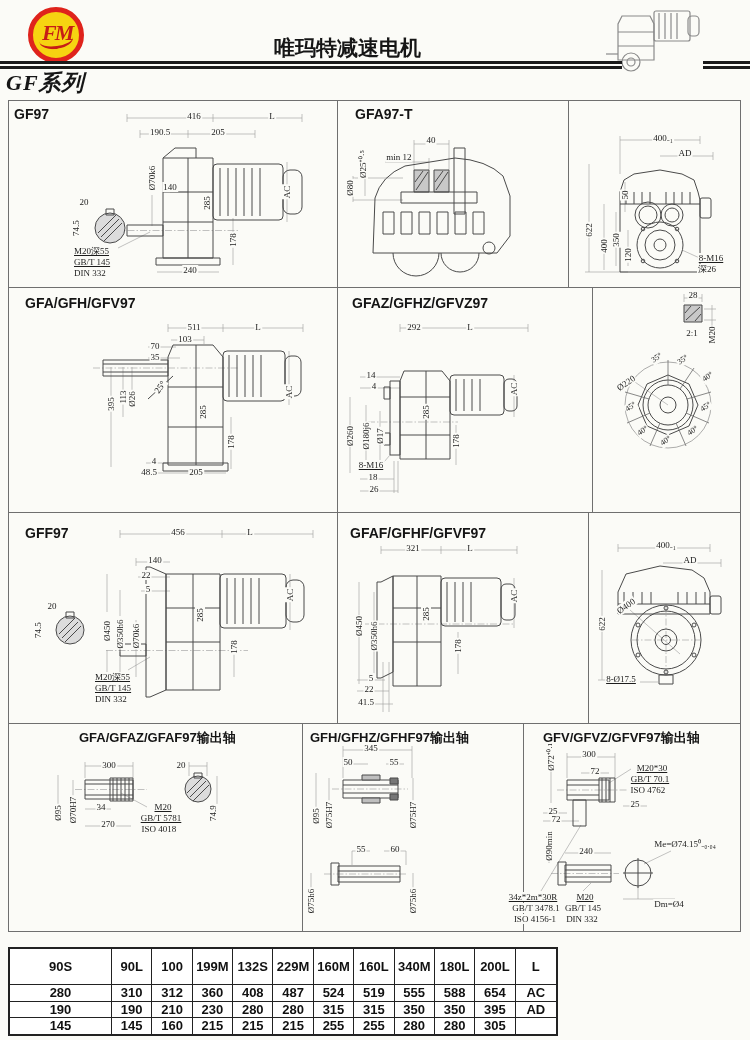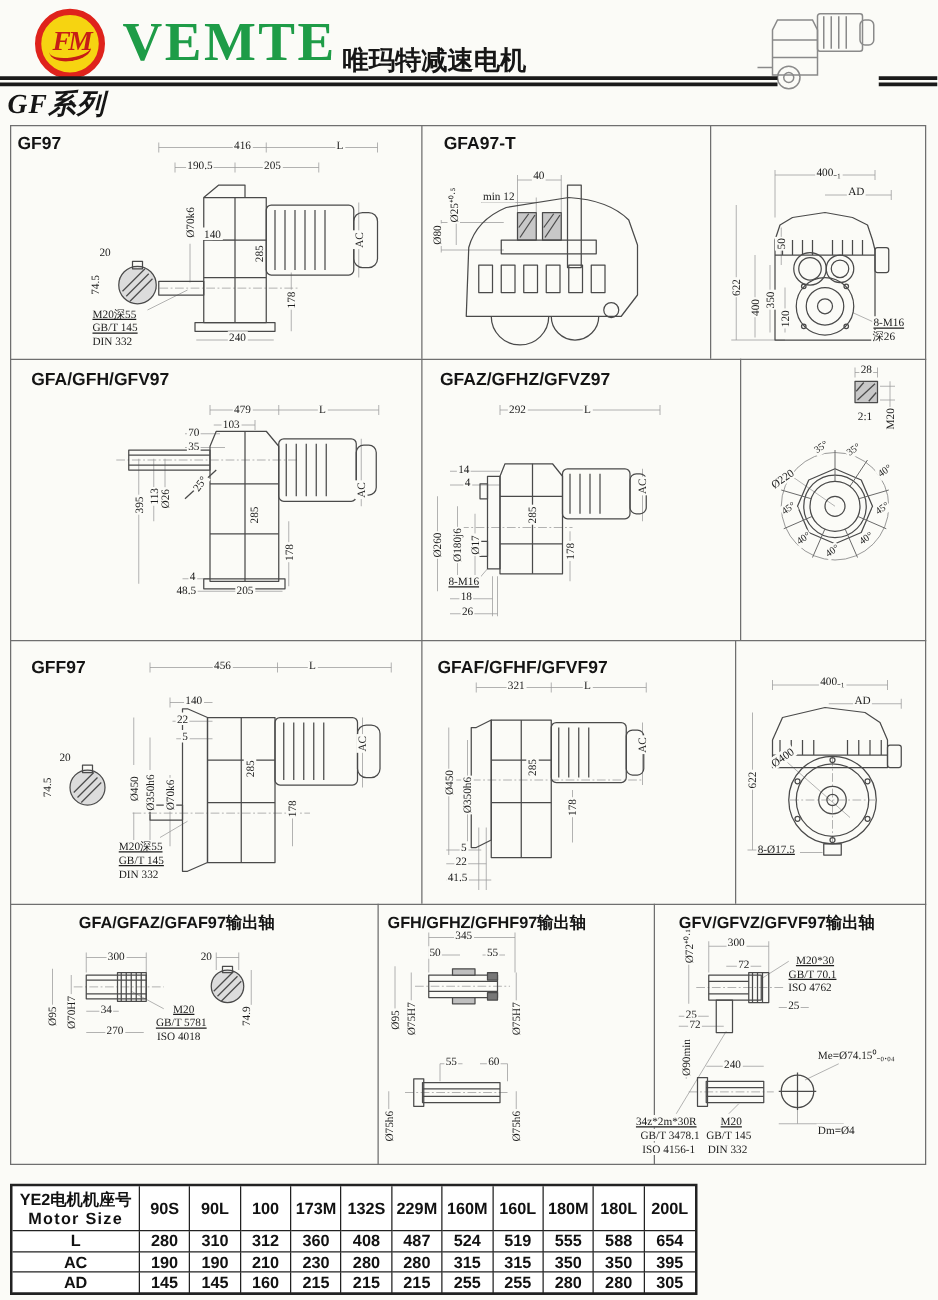--- a/index.html
+++ b/index.html
@@ -44,21 +44,20 @@
 </style>
 </head>
 <body>
 
 <div class="page">
 
   <div class="logo">
     <span class="logo-fm">FM</span>
     <span class="logo-swoosh"></span>
   </div>
-  <div class="brand">VEMTE</div>
   <div class="subtitle">唯玛特减速电机</div>
   <svg class="art" style="left:598px;top:4px" width="112" height="70" viewBox="0 0 112 70" fill="none" stroke="#8a8a8a" stroke-width="1.2">
     <rect x="56" y="7" width="36" height="30" rx="2"></rect>
     <line x1="61" y1="9" x2="61" y2="35"></line>
       <line x1="67" y1="9" x2="67" y2="35"></line>
       <line x1="73" y1="9" x2="73" y2="35"></line>
       <line x1="79" y1="9" x2="79" y2="35"></line>
     <rect x="90" y="12" width="11" height="20" rx="4"></rect>
     <path d="M24 12 L52 12 L56 20 L56 56 L20 56 L20 20 Z"></path>
     <line x1="20" y1="28" x2="56" y2="28"></line>
@@ -274,21 +273,21 @@
         <rect x="215" y="64" width="62" height="50" rx="4"></rect>
         <line x1="221" y1="68" x2="221" y2="110"></line>
           <line x1="229" y1="68" x2="229" y2="110"></line>
           <line x1="237" y1="68" x2="237" y2="110"></line>
           <line x1="245" y1="68" x2="245" y2="110"></line>
           <line x1="253" y1="68" x2="253" y2="110"></line>
         <rect x="277" y="69" width="16" height="40" rx="6"></rect>
       </g>
     </svg>
     <span class="ctitle" style="left:17px;top:8px">GFA/GFH/GFV97</span>
-    <span class="dim" style="left:186px;top:40px">479</span>
+    <span class="dim" style="left:186px;top:40px">511</span>
     <span class="dim" style="left:250px;top:40px">L</span>
     <span class="dim" style="left:177px;top:52px">103</span>
     <span class="dim" style="left:147px;top:59px">70</span>
     <span class="dim" style="left:147px;top:70px">35</span>
     <span class="dim rot" style="left:103px;top:117px">395</span>
     <span class="dim rot" style="left:115px;top:110px">113</span>
     <span class="dim rot" style="left:124px;top:112px">Ø26</span>
     <span class="dim diag2" style="left:152px;top:100px">25°</span>
     <span class="dim rot" style="left:195px;top:125px">285</span>
     <span class="dim rot" style="left:281px;top:105px">AC</span>
@@ -546,21 +545,21 @@
         <rect x="71" y="163" width="14" height="9"></rect>
       </g>
     </svg>
     <span class="dim" style="left:78px;top:33px">400₋₁</span>
     <span class="dim" style="left:102px;top:48px">AD</span>
     <span class="dim diag" style="left:38px;top:94px">Ø400</span>
     <span class="dim rot" style="left:14px;top:112px">622</span>
     <span class="dim u" style="left:33px;top:167px">8-Ø17.5</span>
   </div>
 
-  <div class="cell" style="left:5px;top:723px;width:294px;height:183px">
+  <div class="cell" style="left:21px;top:723px;width:294px;height:183px">
     <svg class="art" width="294" height="209" viewBox="0 0 294 209">
       <g stroke="#9a9a9a" stroke-width="0.6" fill="none">
         <line x1="64" y1="43" x2="112" y2="43"></line>
           <line x1="64" y1="39" x2="64" y2="55"></line>
           <line x1="112" y1="39" x2="112" y2="55"></line>
         <line x1="168" y1="43" x2="186" y2="43"></line>
           <line x1="168" y1="39" x2="168" y2="53"></line>
           <line x1="186" y1="39" x2="186" y2="53"></line>
         <line x1="37" y1="52" x2="37" y2="84"></line>
           <line x1="52" y1="57" x2="52" y2="79"></line>
@@ -703,33 +702,29 @@
     <span class="dim" style="left:146px;top:181px">Dm=Ø4</span>
     <span class="dim u" style="left:10px;top:174px">34z*2m*30R</span>
     <span class="dim" style="left:13px;top:185px">GB/T 3478.1</span>
     <span class="dim" style="left:12px;top:196px">ISO 4156-1</span>
     <span class="dim u" style="left:62px;top:174px">M20</span>
     <span class="dim" style="left:60px;top:185px">GB/T 145</span>
     <span class="dim" style="left:59px;top:196px">DIN 332</span>
   </div>
 
   <div class="mtable">
-    <div class="tcell tfirst">
-      <div>YE2电机机座号</div>
-      <div class="msize">Motor Size</div>
-    </div>
     <div class="tcell">90S</div>
     <div class="tcell">90L</div>
     <div class="tcell">100</div>
-    <div class="tcell">173M</div>
+    <div class="tcell">199M</div>
     <div class="tcell">132S</div>
     <div class="tcell">229M</div>
     <div class="tcell">160M</div>
     <div class="tcell">160L</div>
-    <div class="tcell">180M</div>
+    <div class="tcell">340M</div>
     <div class="tcell">180L</div>
     <div class="tcell">200L</div>
 
     <div class="tcell">L</div>
     <div class="tcell">280</div>
     <div class="tcell">310</div>
     <div class="tcell">312</div>
     <div class="tcell">360</div>
     <div class="tcell">408</div>
     <div class="tcell">487</div>

